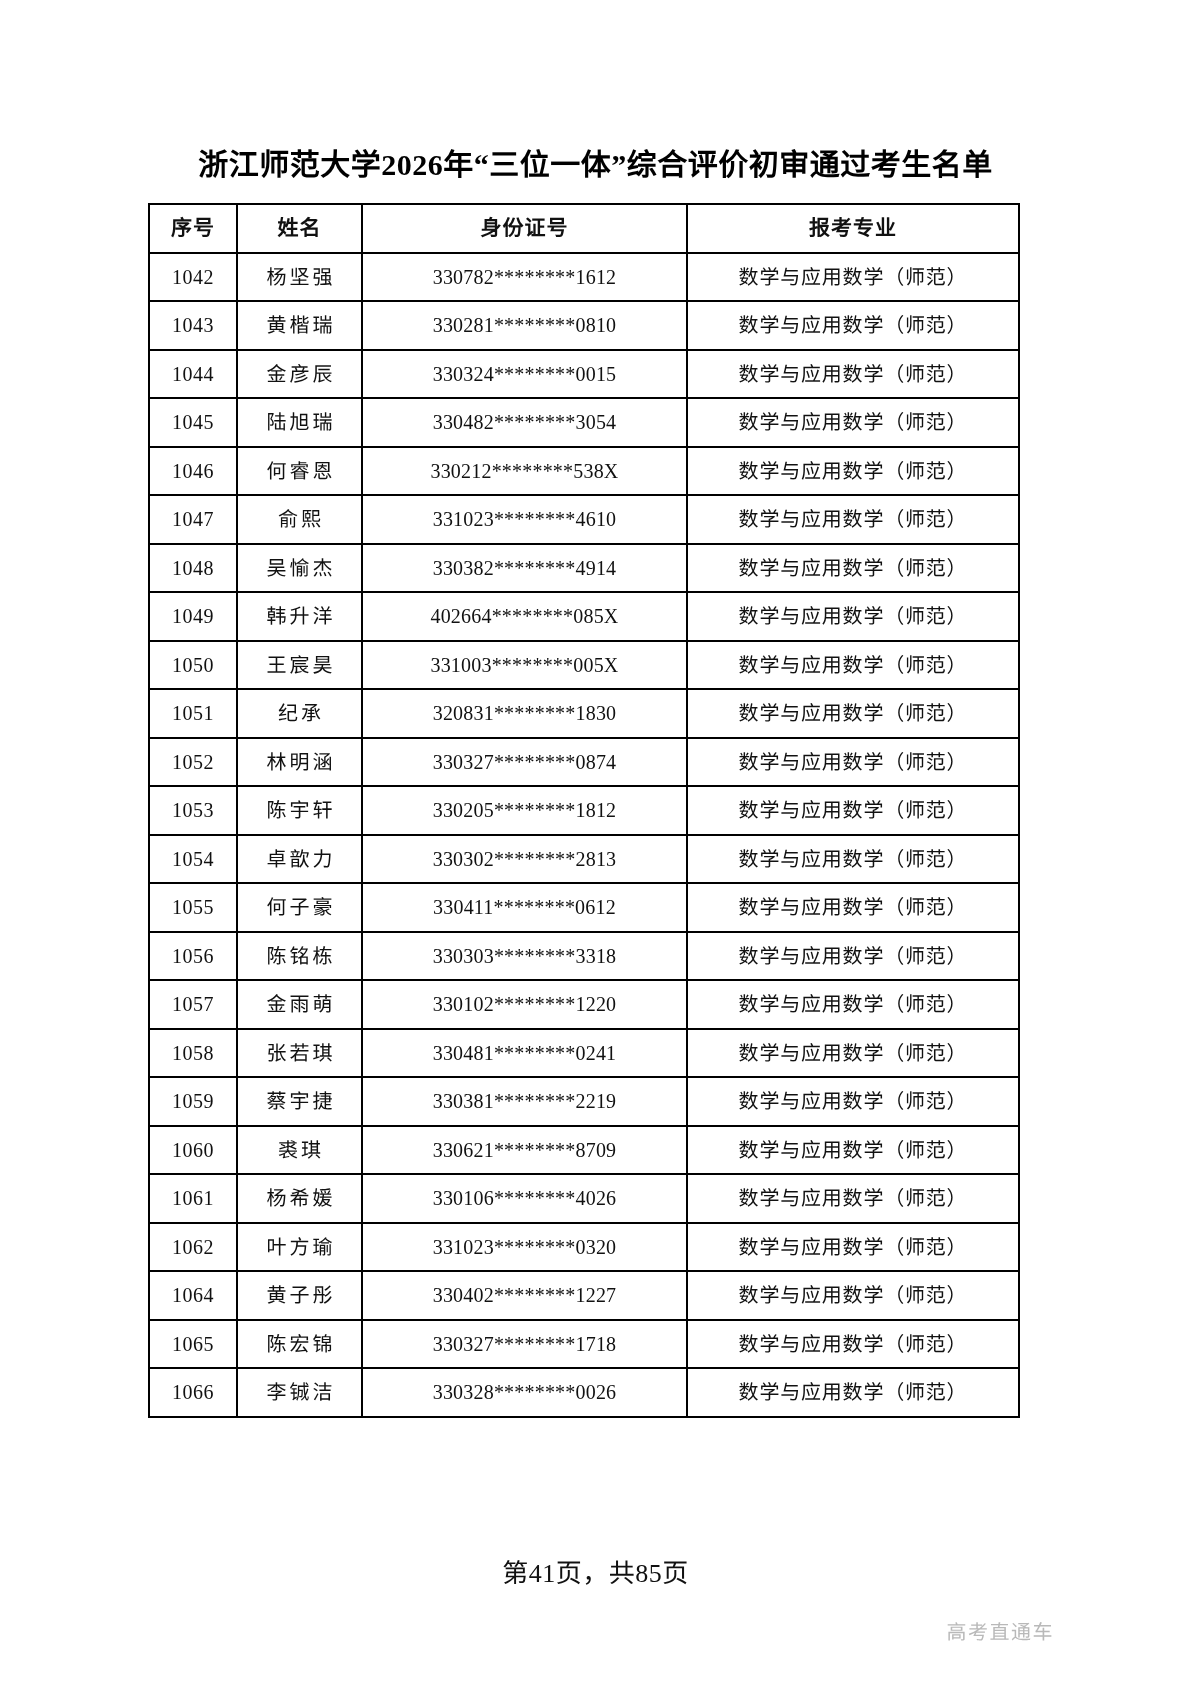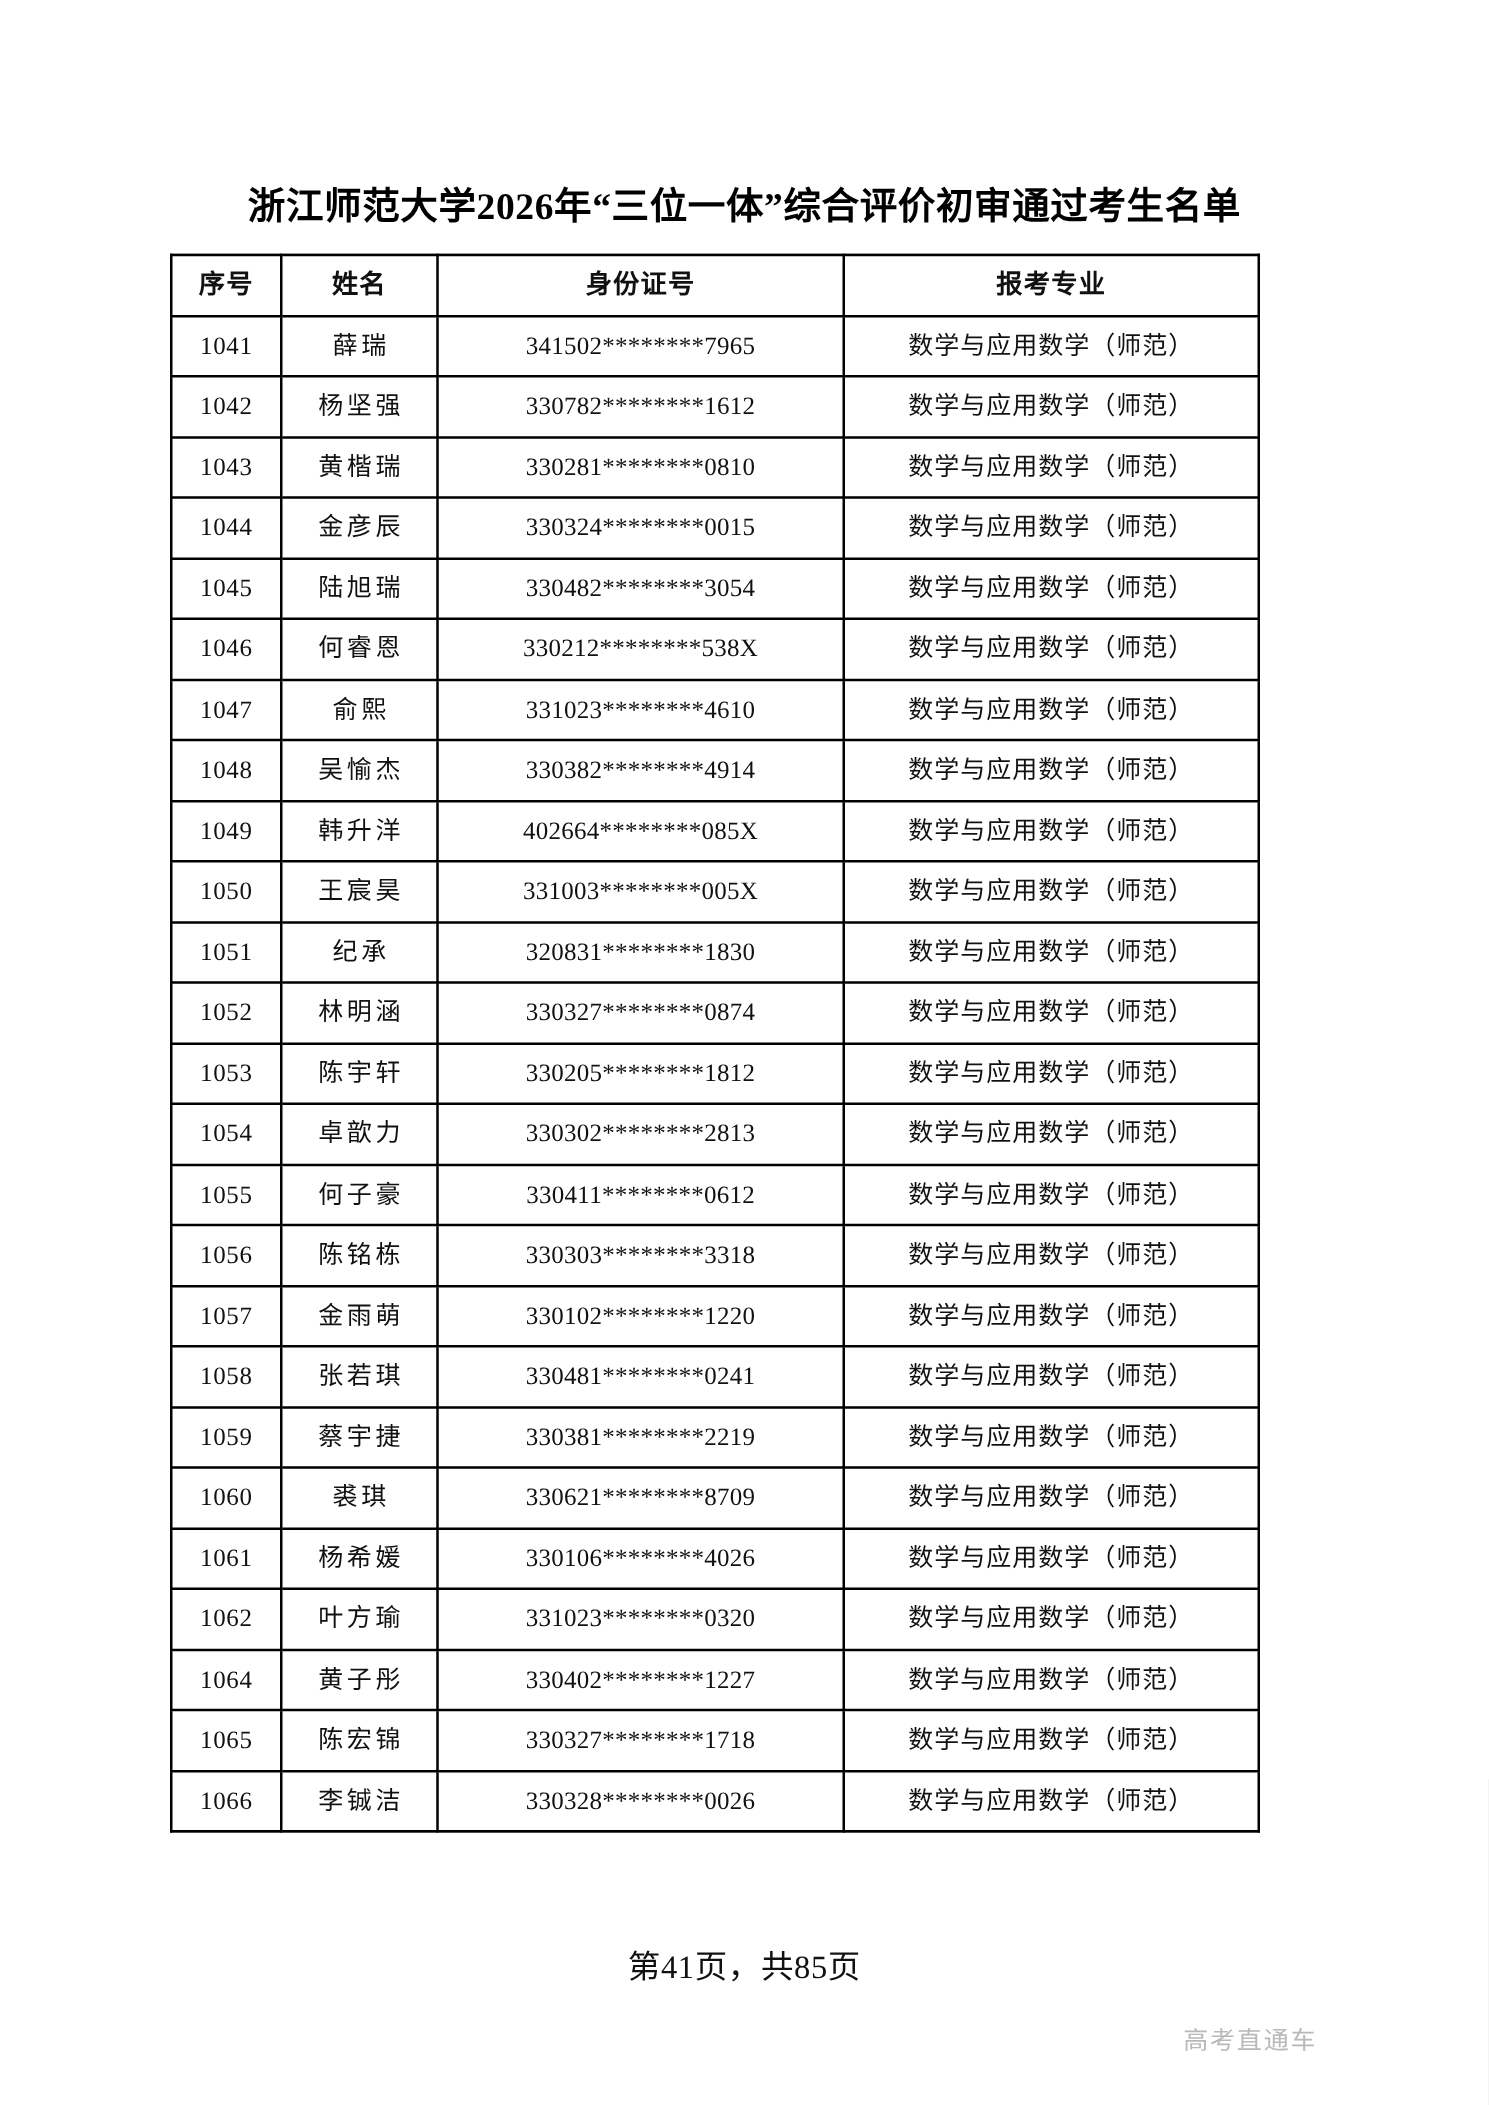--- a/index.html
+++ b/index.html
@@ -39,20 +39,21 @@
     position: absolute;
     top: 203px;
     left: 136px;
     width: 870px;
   }
   table.roster {
     border-collapse: collapse;
     width: 870px;
     table-layout: fixed;
     background: #404040;
+    margin-left: 12px;
   }
   table.roster th,
   table.roster td {
     border: 2px solid #000000;
     text-align: center;
     vertical-align: middle;
     padding: 0;
     height: 46.5px;
     line-height: 46.5px;
     color: #111111;
@@ -136,26 +137,20 @@
       <thead>
         <tr>
           <th>序号</th>
           <th>姓名</th>
           <th>身份证号</th>
           <th>报考专业</th>
         </tr>
       </thead>
       <tbody id="roster-body">
           <tr>
-            <td class="seq">1041</td>
-            <td class="name">薛瑞</td>
-            <td class="idno">341502********7965</td>
-            <td class="major">数学与应用数学（师范）</td>
-          </tr>
-          <tr>
             <td class="seq">1042</td>
             <td class="name">杨坚强</td>
             <td class="idno">330782********1612</td>
             <td class="major">数学与应用数学（师范）</td>
           </tr>
           <tr>
             <td class="seq">1043</td>
             <td class="name">黄楷瑞</td>
             <td class="idno">330281********0810</td>
             <td class="major">数学与应用数学（师范）</td>

